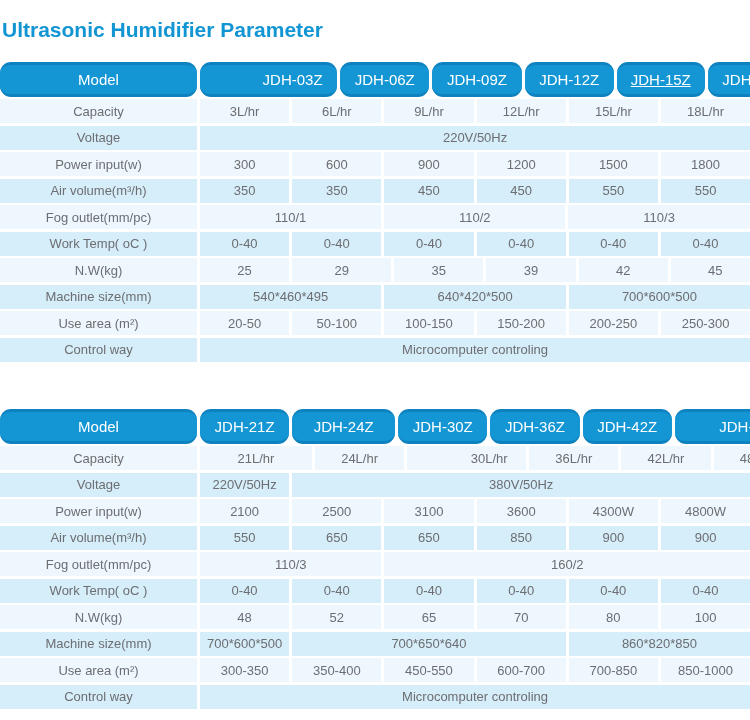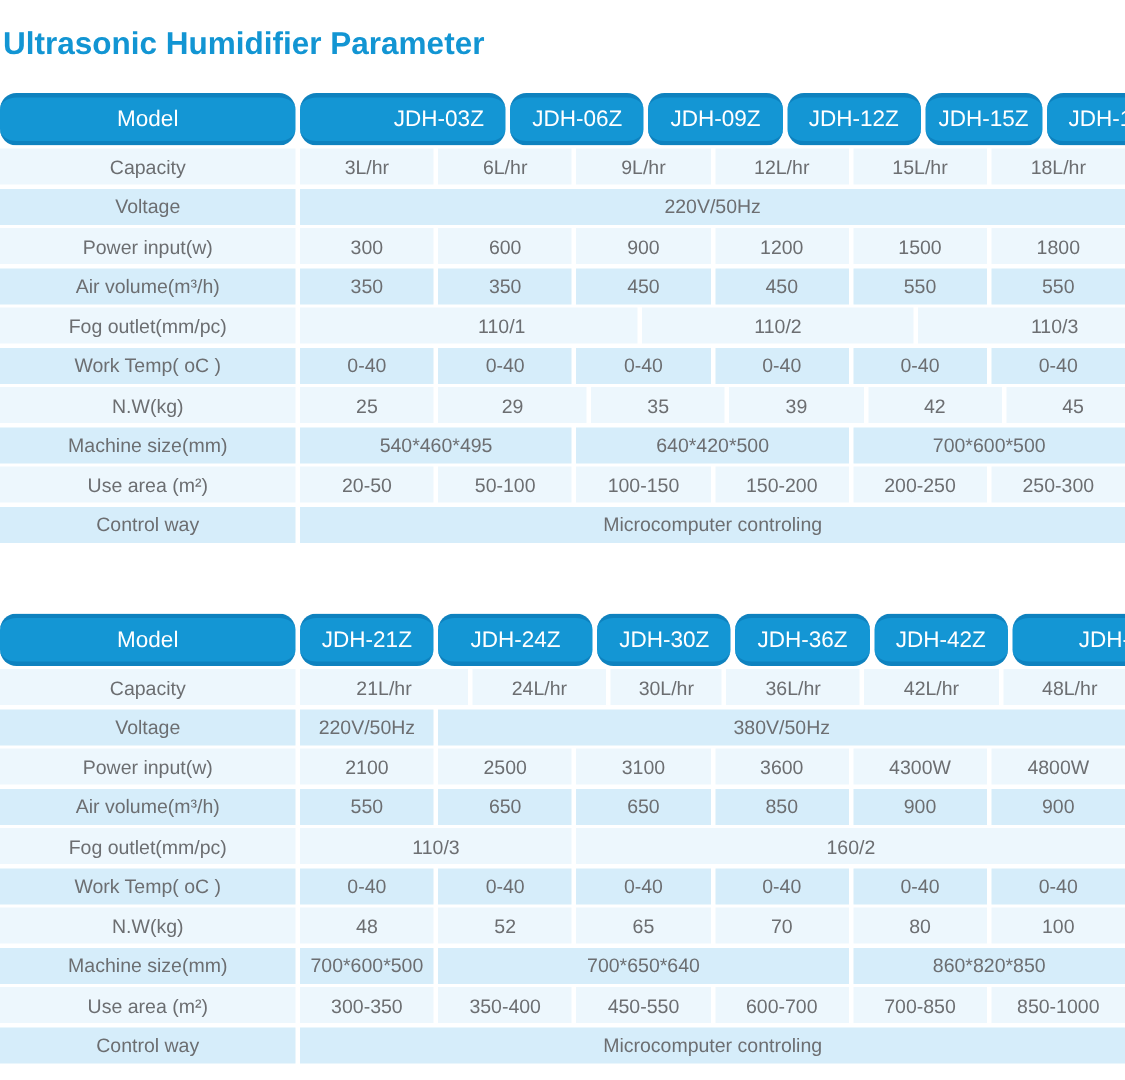--- a/index.html
+++ b/index.html
@@ -66,21 +66,21 @@
 
 <div class="page">
   <h1 class="page-title">Ultrasonic Humidifier Parameter</h1>
   <section class="spec-table spec-table-1">
       <div class="row header-row">
         <div class="cell hcell" style="width: 197px;">Model</div>
         <div class="cell hcell" style="width: 89.2px; padding-left: 48px;">JDH-03Z</div>
         <div class="cell hcell" style="width: 89.2px;">JDH-06Z</div>
         <div class="cell hcell" style="width: 89.2px;">JDH-09Z</div>
         <div class="cell hcell" style="width: 89.2px;">JDH-12Z</div>
-        <div class="cell hcell" style="width: 78px;">JDH-15Z</div>
+        <div class="cell hcell" style="width: 88px; text-decoration: underline;">JDH-15Z</div>
         <div class="cell hcell" style="width: 89.2px;">JDH-18Z</div>
       </div>
       <div class="row light">
         <div class="cell" style="width: 197px;">Capacity</div>
         <div class="cell" style="width: 89.2px;">3L/hr</div>
         <div class="cell" style="width: 89.2px;">6L/hr</div>
         <div class="cell" style="width: 89.2px;">9L/hr</div>
         <div class="cell" style="width: 89.2px;">12L/hr</div>
         <div class="cell" style="width: 89.2px;">15L/hr</div>
         <div class="cell" style="width: 89.2px;">18L/hr</div>
@@ -102,21 +102,21 @@
         <div class="cell" style="width: 197px;">Air volume(m³/h)</div>
         <div class="cell" style="width: 89.2px;">350</div>
         <div class="cell" style="width: 89.2px;">350</div>
         <div class="cell" style="width: 89.2px;">450</div>
         <div class="cell" style="width: 89.2px;">450</div>
         <div class="cell" style="width: 89.2px;">550</div>
         <div class="cell" style="width: 89.2px;">550</div>
       </div>
       <div class="row light">
         <div class="cell" style="width: 197px;">Fog outlet(mm/pc)</div>
-        <div class="cell" style="width: 181px; padding-left: 44px;">110/1</div>
+        <div class="cell" style="width: 181px;">110/1</div>
         <div class="cell" style="width: 181.4px;">110/2</div>
         <div class="cell" style="width: 181.4px;">110/3</div>
       </div>
       <div class="row dark">
         <div class="cell" style="width: 197px;">Work Temp( oC )</div>
         <div class="cell" style="width: 89.2px;">0-40</div>
         <div class="cell" style="width: 89.2px;">0-40</div>
         <div class="cell" style="width: 89.2px;">0-40</div>
         <div class="cell" style="width: 89.2px;">0-40</div>
         <div class="cell" style="width: 89.2px;">0-40</div>
@@ -158,21 +158,21 @@
         <div class="cell hcell" style="width: 103px;">JDH-24Z</div>
         <div class="cell hcell" style="width: 89.2px;">JDH-30Z</div>
         <div class="cell hcell" style="width: 89.2px;">JDH-36Z</div>
         <div class="cell hcell" style="width: 89.2px;">JDH-42Z</div>
         <div class="cell hcell" style="width: 77px; padding-left: 36px;">JDH-48Z</div>
       </div>
       <div class="row light">
         <div class="cell" style="width: 197px;">Capacity</div>
         <div class="cell" style="width: 112px;">21L/hr</div>
         <div class="cell" style="width: 89.2px;">24L/hr</div>
-        <div class="cell" style="width: 74px;">30L/hr</div>
+        <div class="cell" style="width: 74px; padding-left: 45px;">30L/hr</div>
         <div class="cell" style="width: 89.2px;">36L/hr</div>
         <div class="cell" style="width: 89.2px;">42L/hr</div>
         <div class="cell" style="width: 89.2px;">48L/hr</div>
       </div>
       <div class="row dark">
         <div class="cell" style="width: 197px;">Voltage</div>
         <div class="cell" style="width: 89.2px;">220V/50Hz</div>
         <div class="cell" style="width: 458px;">380V/50Hz</div>
       </div>
       <div class="row light">

